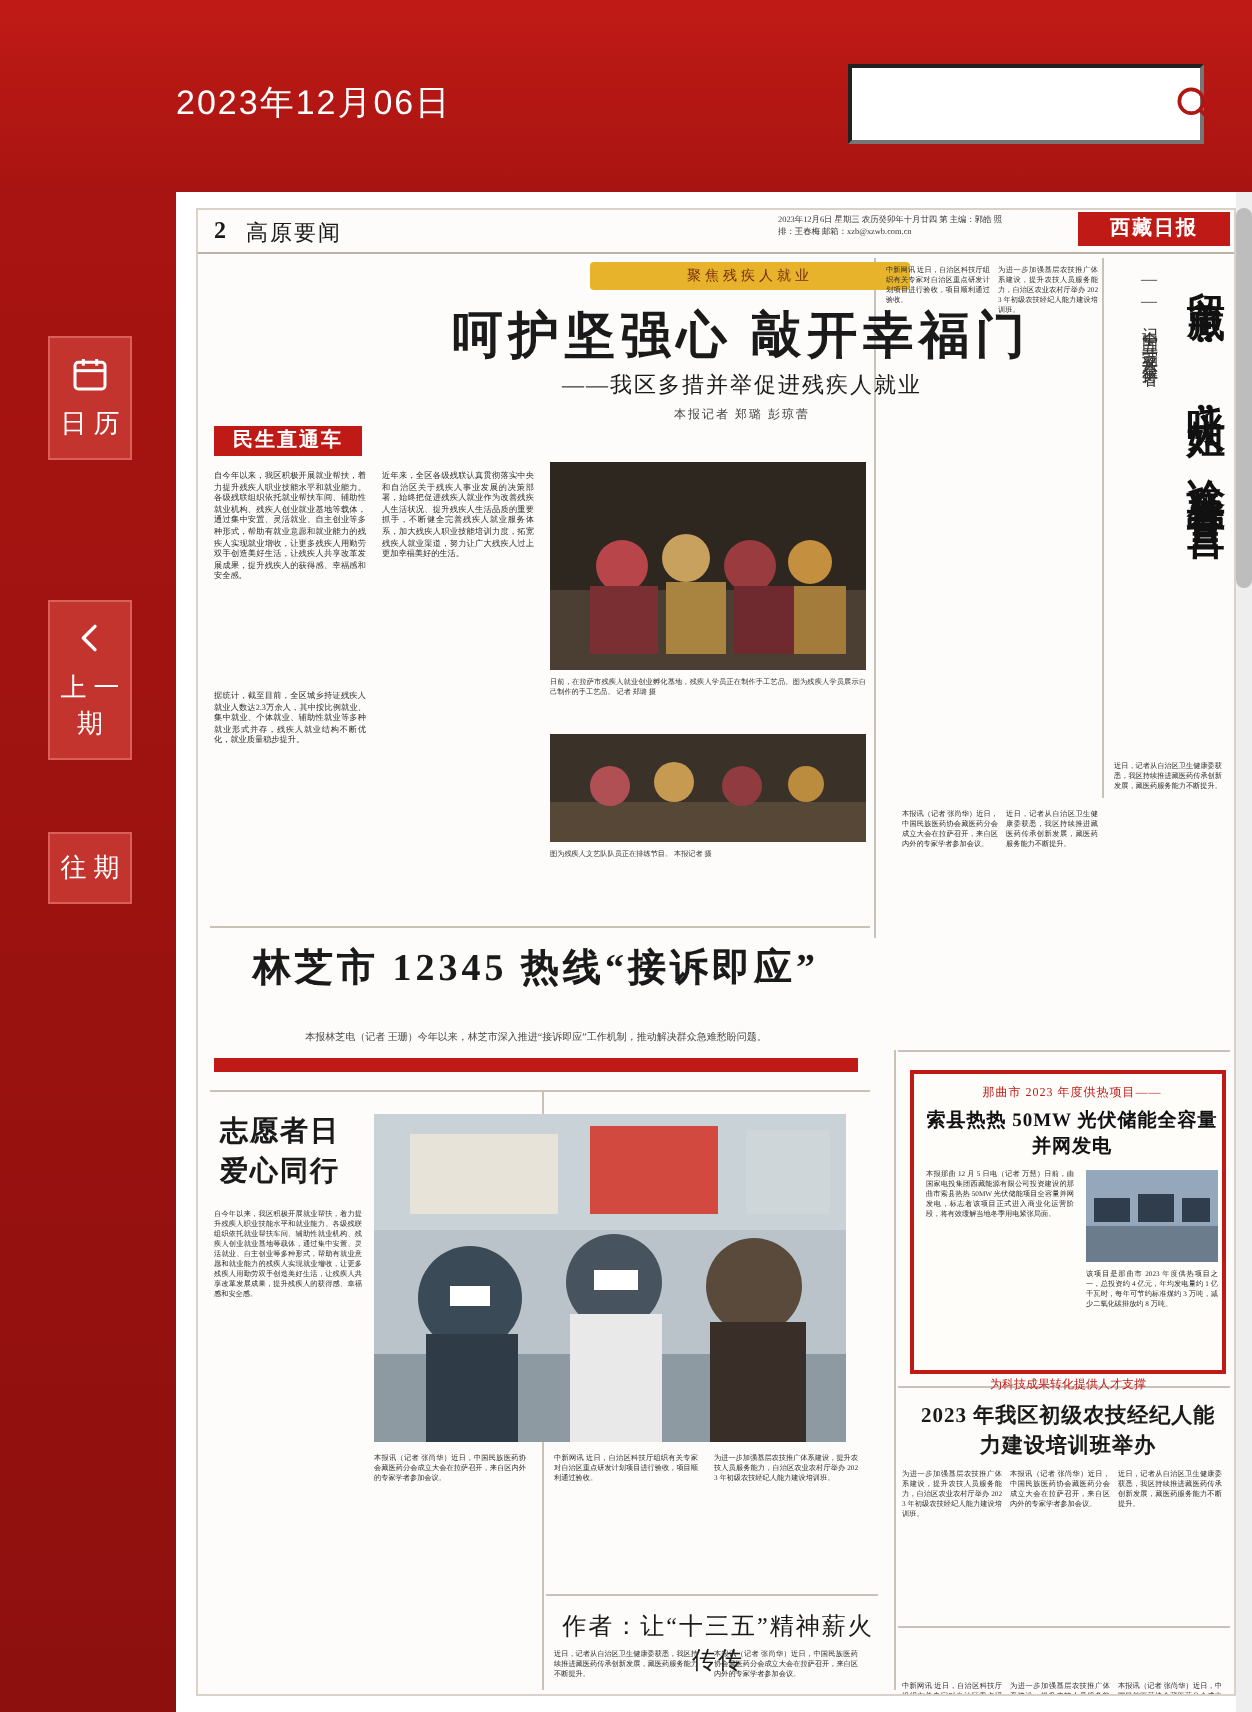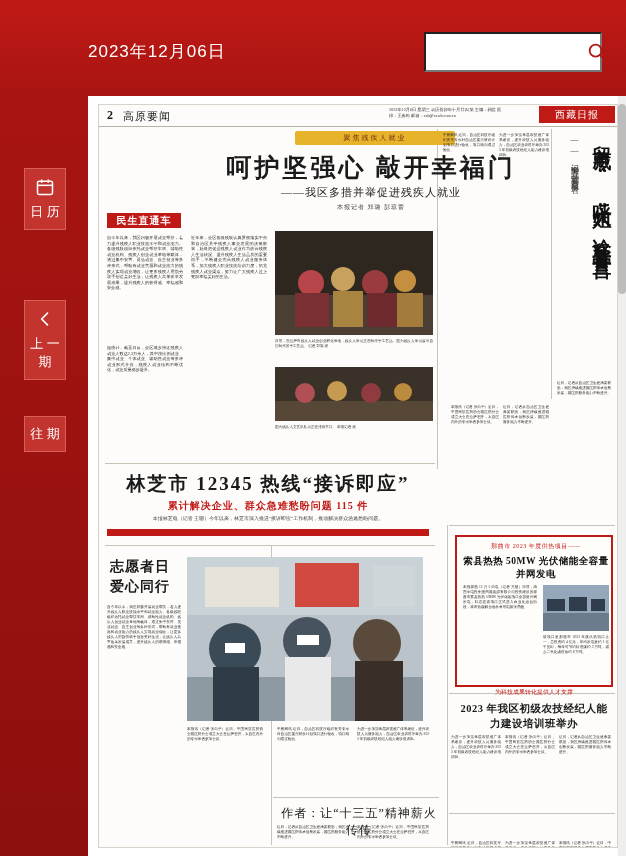--- a/index.html
+++ b/index.html
@@ -104,21 +104,21 @@
   }
   .mast-logo {
     position: absolute; right: 4px; top: 1px;
     width: 76px; height: 17px;
     background: #c01a16;
     color: #fff;
     font-size: 10px;
     letter-spacing: 1px;
     text-align: center;
     line-height: 17px;
-    font-weight: normal;
+    font-weight: bold;
   }
 
   
   .vline {
     position: absolute;
     width: 1px;
     background: #c9c2b6;
   }
   .hline {
     position: absolute;
@@ -426,21 +426,20 @@
       <div class="txt" style="left:8px; top:240px; width:76px; height:118px;">据统计，截至目前，全区城乡持证残疾人就业人数达2.3万余人，其中按比例就业、集中就业、个体就业、辅助性就业等多种就业形式并存，残疾人就业结构不断优化，就业质量稳步提升。</div>
 
       <div class="txt tiny" style="left:344px; top:28px; width:52px; height:330px;">中新网讯 近日，自治区科技厅组织有关专家对自治区重点研发计划项目进行验收，项目顺利通过验收。</div>
       <div class="txt tiny" style="left:400px; top:28px; width:50px; height:330px;">为进一步加强基层农技推广体系建设，提升农技人员服务能力，自治区农业农村厅举办 2023 年初级农技经纪人能力建设培训班。</div>
 
       <div class="vtitle">留藏！“呼大姐”诠释青春宣言</div>
       <div class="vtitle-sm">——记全国五一劳动奖章获得者</div>
       <div class="txt tiny" style="left:458px; top:276px; width:54px; height:132px;">近日，记者从自治区卫生健康委获悉，我区持续推进藏医药传承创新发展，藏医药服务能力不断提升。</div>
 
       <div class="head2">林芝市 12345 热线“接诉即应”</div>
-      <div class="head2sub">累计解决企业、群众急难愁盼问题 115 件</div>
       <div class="head2note">本报林芝电（记者 王珊）今年以来，林芝市深入推进“接诉即应”工作机制，推动解决群众急难愁盼问题。</div>
       <div class="redbar" style="left:8px; top:424px; width:322px; height:7px;"></div>
 
       <div class="head3">
         <span>志愿者日</span><br>
         <span>爱心同行</span>
       </div>
       <div class="txt tiny" style="left:8px; top:500px; width:74px; height:250px;">自今年以来，我区积极开展就业帮扶，着力提升残疾人职业技能水平和就业能力。各级残联组织依托就业帮扶车间、辅助性就业机构、残疾人创业就业基地等载体，通过集中安置、灵活就业、自主创业等多种形式，帮助有就业意愿和就业能力的残疾人实现就业增收，让更多残疾人用勤劳双手创造美好生活，让残疾人共享改革发展成果，提升残疾人的获得感、幸福感和安全感。</div>
 
       <div class="photo" style="left:88px; top:452px; width:236px; height:164px;">

